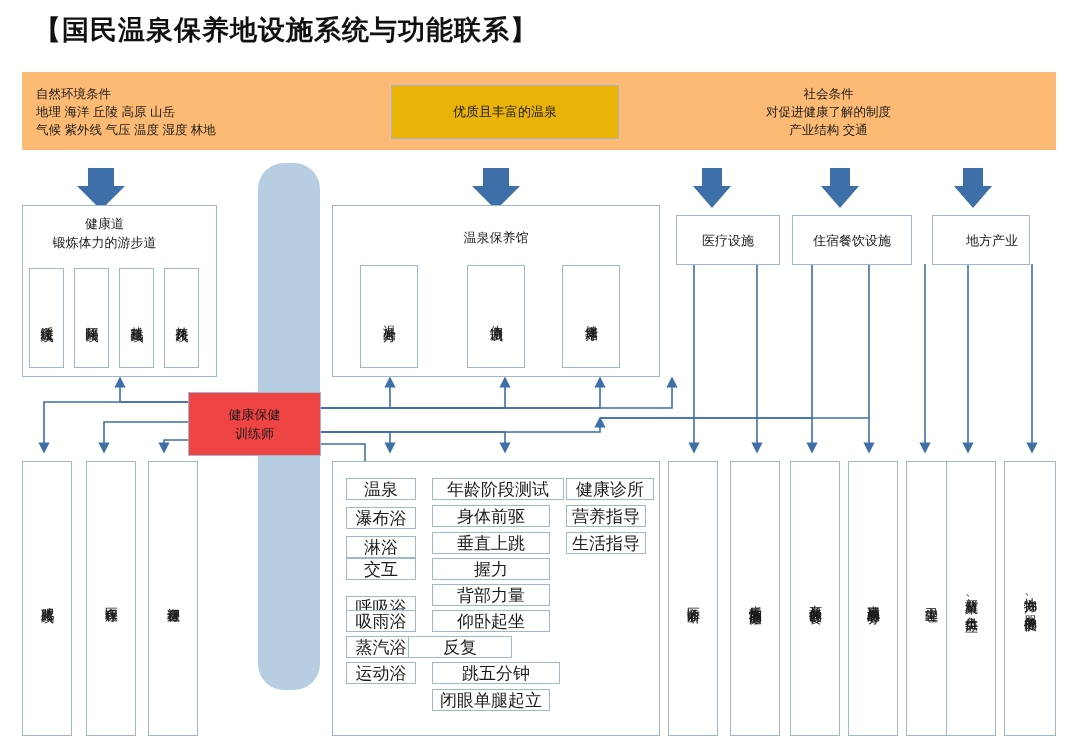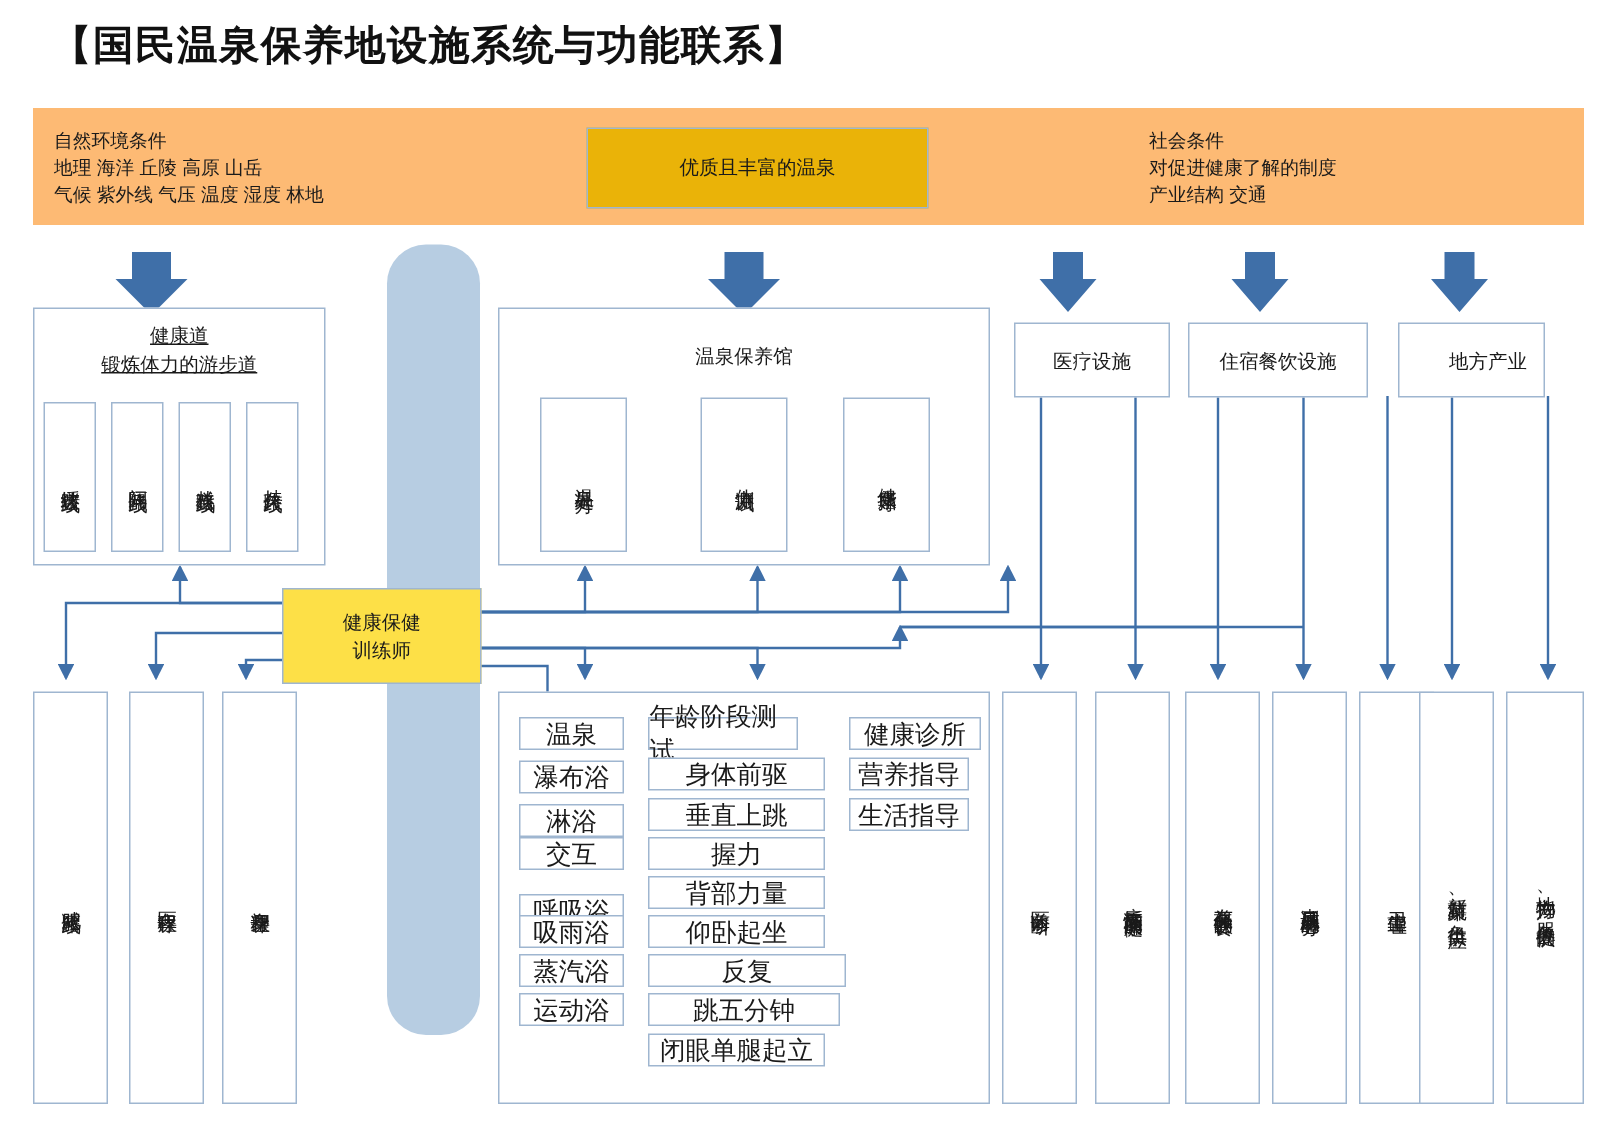--- a/index.html
+++ b/index.html
@@ -18,21 +18,21 @@
   }
   .topband{
     position:absolute;left:22px;top:72px;width:1034px;height:78px;
     background:#fdba74;
   }
   .topband .txt{
     position:absolute;font-size:12.5px;line-height:18px;color:#1a1a1a;
     white-space:pre-line;
   }
   .topband .left{left:14px;top:13px;}
-  .topband .right{left:744px;top:13px;}
+  .topband .right{left:744px;top:13px;text-align:center;}
   .hotspring-box{
     position:absolute;left:391px;top:85px;width:226px;height:52px;
     background:#eab308;border:1px solid #9fb6d0;
     display:flex;align-items:center;justify-content:center;
     font-size:13px;
   }
   
   .box{
     position:absolute;background:#ffffff;border:1px solid #9fb6d0;
     box-sizing:border-box;
@@ -54,21 +54,21 @@
   .blue-pill{
     position:absolute;left:258px;top:163px;width:62px;height:527px;
     background:#b7cde2;border-radius:26px;
   }
   .pill-text{
     position:absolute;left:0;width:62px;text-align:center;
     font-size:12px;line-height:17px;color:#ffffff;font-weight:bold;
   }
   .trainer{
     position:absolute;left:188px;top:392px;width:131px;height:62px;
-    background:#fde047;border:1px solid #9fb6d0;
+    background:#ef4444;border:1px solid #9fb6d0;
     display:flex;align-items:center;justify-content:center;
     font-size:13px;line-height:19px;text-align:center;
   }
   .tag{
     position:absolute;background:#ffffff;border:1px solid #9fb6d0;
     font-size:17px;display:flex;align-items:center;justify-content:center;
     box-sizing:border-box;height:22px;
   }
   svg.overlay{position:absolute;left:0;top:0;width:1080px;height:755px;pointer-events:none;}
 </style>
@@ -130,21 +130,21 @@
   </g>
 </svg>
 
 <div class="blue-pill"></div>
 <div class="pill-text" style="top:284px;white-space:pre-line;">良好健康
 笔记</div>
 <div class="pill-text" style="top:630px;white-space:pre-line;">保养指引
 记录</div>
 
 <div class="box" style="left:22px;top:205px;width:195px;height:172px;"></div>
-<div class="box-label" style="left:22px;width:195px;top:214px;white-space:pre-line;text-decoration:underline;">健康道
+<div class="box-label" style="left:7px;width:195px;top:214px;white-space:pre-line;">健康道
 锻炼体力的游步道</div>
 <div class="vbox" style="left:29px;top:268px;width:35px;height:100px;">
     <div class="vtext">缓坡路线</div>
   </div>
 <div class="vbox" style="left:74px;top:268px;width:35px;height:100px;">
     <div class="vtext">间隔路线</div>
   </div>
 <div class="vbox" style="left:119px;top:268px;width:35px;height:100px;">
     <div class="vtext">栈道路线</div>
   </div>
@@ -192,27 +192,27 @@
 
 <div class="tag" style="left:346px;top:478px;width:70px;">温泉</div>
 <div class="tag" style="left:346px;top:507px;width:70px;">瀑布浴</div>
 <div class="tag" style="left:346px;top:536px;width:70px;">淋浴</div>
 <div class="tag" style="left:346px;top:558px;width:70px;">交互</div>
 <div class="tag" style="left:346px;top:584px;width:70px;margin-top:12px;">呼吸浴</div>
 <div class="tag" style="left:346px;top:610px;width:70px;">吸雨浴</div>
 <div class="tag" style="left:346px;top:636px;width:70px;">蒸汽浴</div>
 <div class="tag" style="left:346px;top:662px;width:70px;">运动浴</div>
 
-<div class="tag" style="left:432px;top:478px;width:100px;">年龄阶段测试</div>
+<div class="tag" style="left:432px;top:478px;width:132px;">年龄阶段测试</div>
 <div class="tag" style="left:432px;top:505px;width:118px;">身体前驱</div>
 <div class="tag" style="left:432px;top:532px;width:118px;">垂直上跳</div>
 <div class="tag" style="left:432px;top:558px;width:118px;">握力</div>
 <div class="tag" style="left:432px;top:584px;width:118px;">背部力量</div>
 <div class="tag" style="left:432px;top:610px;width:118px;">仰卧起坐</div>
-<div class="tag" style="left:432px;top:636px;width:132px;">反复</div>
+<div class="tag" style="left:408px;top:636px;width:104px;">反复</div>
 <div class="tag" style="left:432px;top:662px;width:128px;">跳五分钟</div>
 <div class="tag" style="left:432px;top:689px;width:118px;">闭眼单腿起立</div>
 
 <div class="tag" style="left:566px;top:478px;width:88px;">健康诊所</div>
 <div class="tag" style="left:566px;top:505px;width:80px;">营养指导</div>
 <div class="tag" style="left:566px;top:532px;width:80px;">生活指导</div>
 
 <div class="vbox" style="left:668px;top:461px;width:50px;height:275px;">
     <div class="vtext">医前诊断</div>
   </div>

